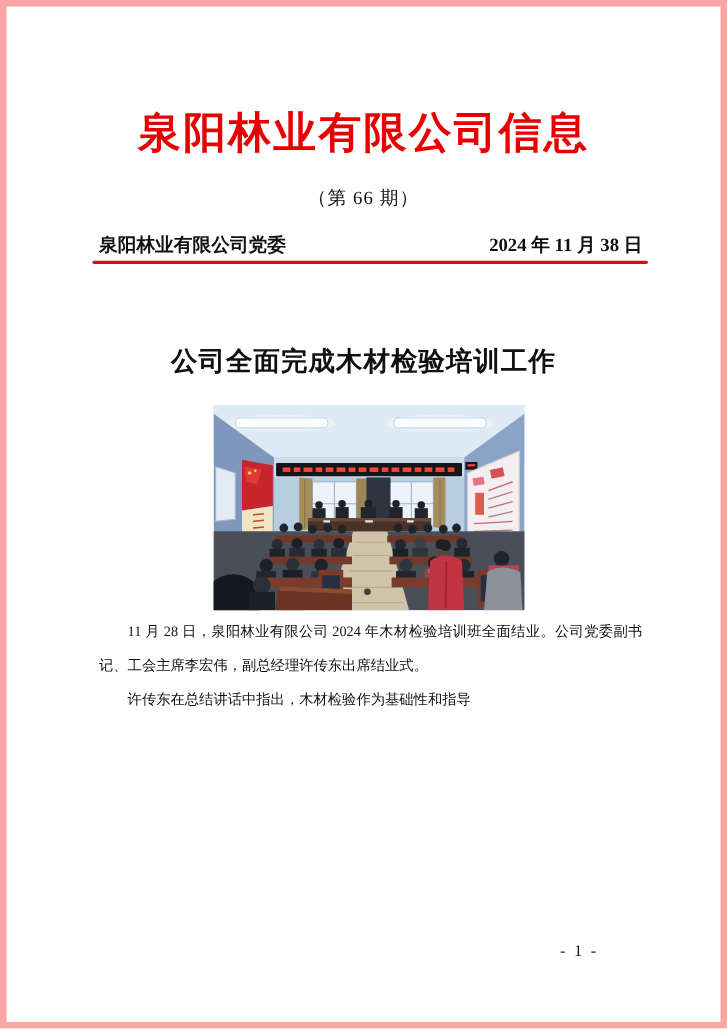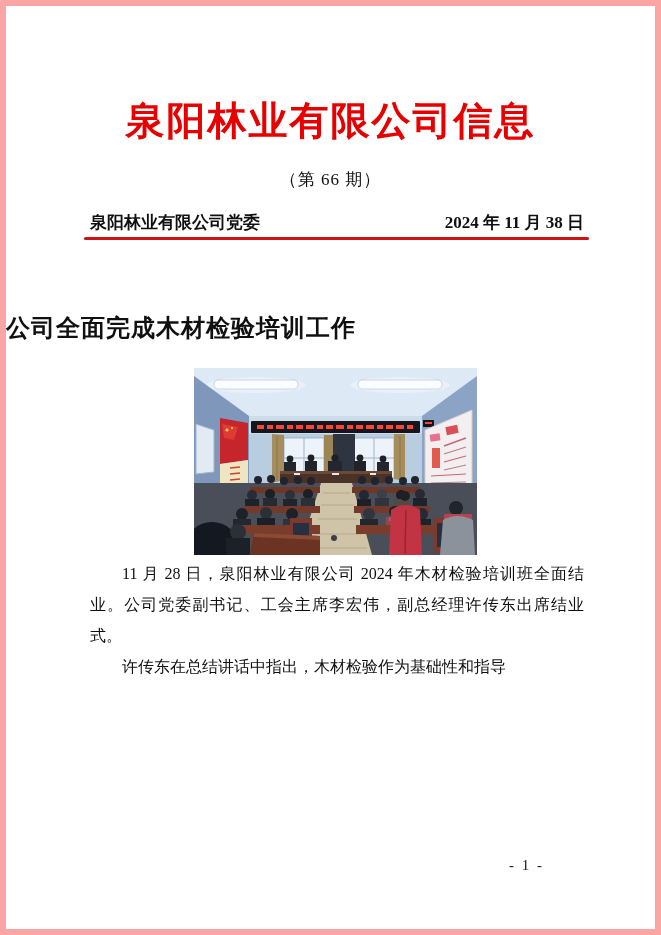--- a/index.html
+++ b/index.html
@@ -20,31 +20,31 @@
   .masthead {
     position:absolute; top:205px; left:84px; width:494px;
     display:flex; justify-content:space-between; align-items:baseline;
     font-size:17px; font-weight:bold; white-space:nowrap;
   }
   .red-rule {
     position:absolute; top:231px; left:78px; width:505px; height:3px;
     background:#cc1212; border-radius:2px;
   }
   .article-title {
-    position:absolute; top:306px; left:0; width:100%; text-align:left;
+    position:absolute; top:306px; left:0; width:100%; text-align:center;
     font-size:24px; font-weight:bold; letter-spacing:1px; white-space:nowrap;
   }
   .photo-frame {
     position:absolute; top:362px; left:188px; width:283px; height:187px;
     overflow:hidden;
   }
   .photo-frame svg { display:block; }
   .body-text {
     position:absolute; top:552px; left:84px; width:494px;
-    font-size:16px; line-height:31px; text-align:justify;
+    font-size:13px; line-height:31px; text-align:justify;
     text-justify:inter-character;
   }
   .body-text p { margin:0; text-indent:2em; }
   .page-number {
     position:absolute; top:851px; left:503px; font-size:15px;
     letter-spacing:2px; color:#1a1a1a;
     font-family:"Liberation Serif","DejaVu Serif",serif;
   }
 </style>
 </head>

